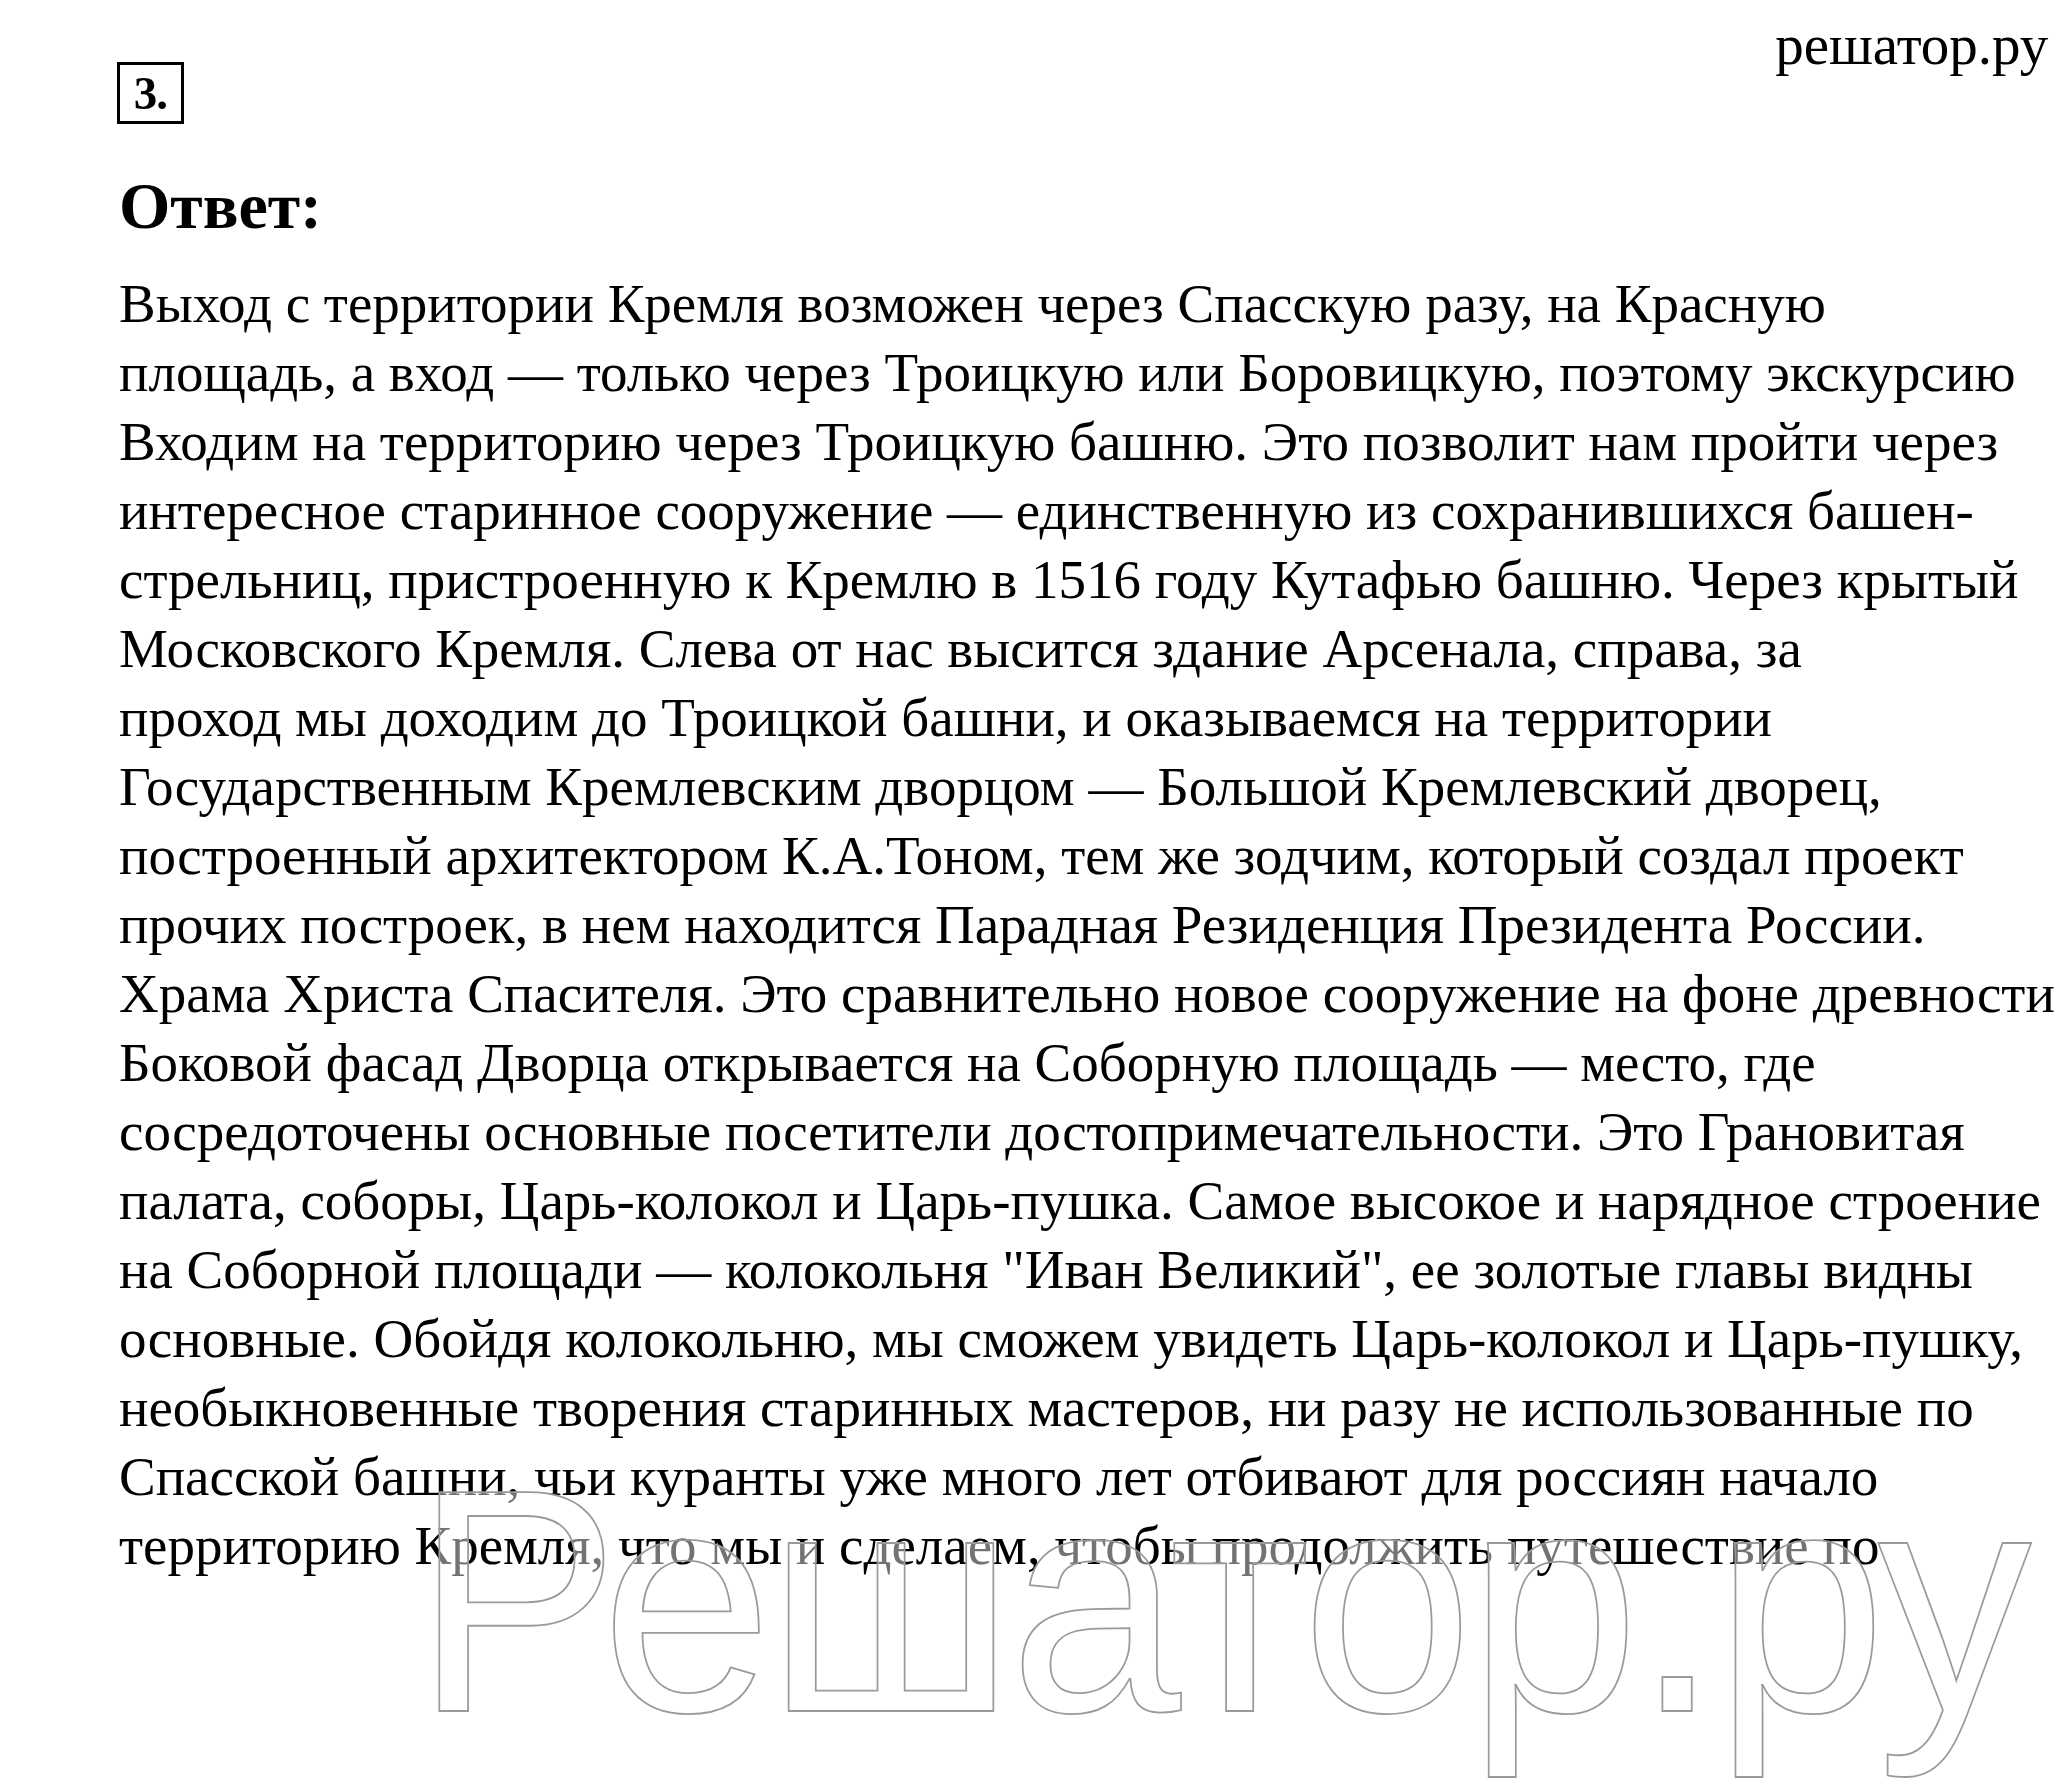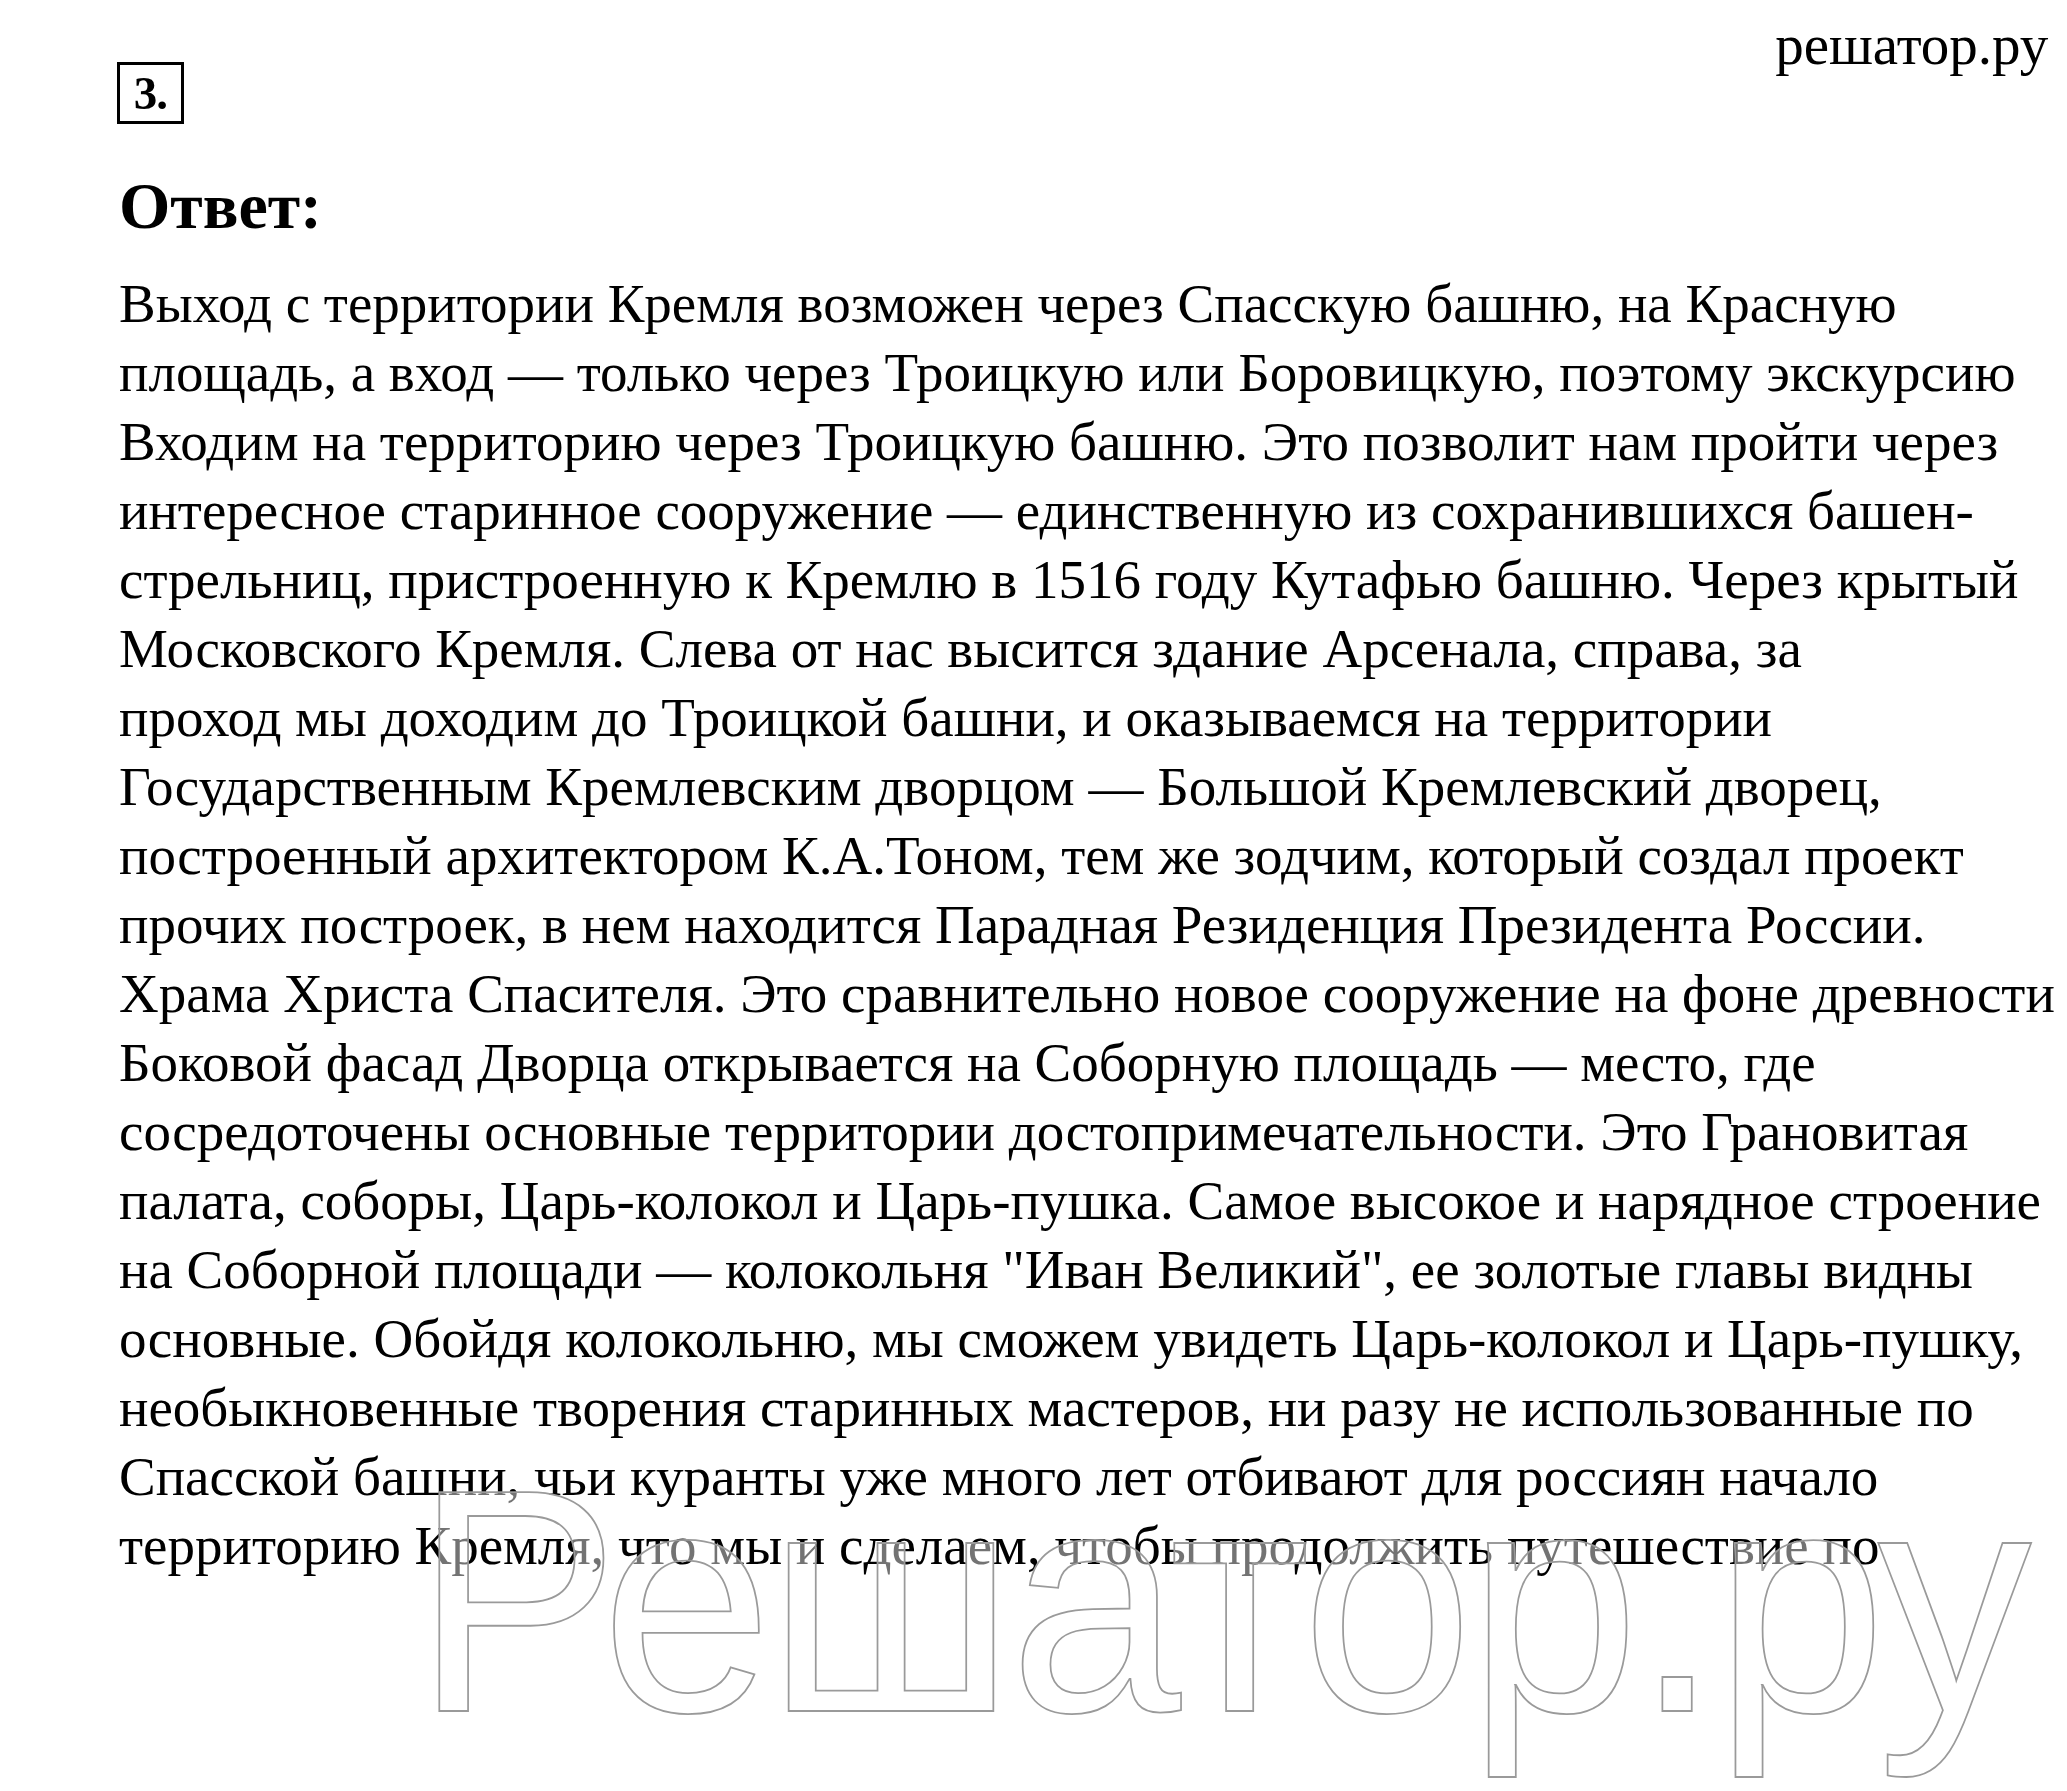--- a/index.html
+++ b/index.html
@@ -81,33 +81,33 @@
 </head>
 <body>
 
 <div class="site-brand">решатор.ру</div>
 
 <div class="task-number">3.</div>
 
 <div class="answer-label">Ответ:</div>
 
 <div class="answer-body">
-  <span class="answer-line">Выход с территории Кремля возможен через Спасскую башню, на Красную</span>
+  <span class="answer-line">Выход с территории Кремля возможен через Спасскую разу, на Красную</span>
   <span class="answer-line">площадь, а вход — только через Троицкую или Боровицкую, поэтому экскурсию</span>
   <span class="answer-line">Входим на территорию через Троицкую башню. Это позволит нам пройти через</span>
   <span class="answer-line">интересное старинное сооружение — единственную из сохранившихся башен-</span>
   <span class="answer-line">стрельниц, пристроенную к Кремлю в 1516 году Кутафью башню. Через крытый</span>
   <span class="answer-line">Московского Кремля. Слева от нас высится здание Арсенала, справа, за</span>
   <span class="answer-line">проход мы доходим до Троицкой башни, и оказываемся на территории</span>
   <span class="answer-line">Государственным Кремлевским дворцом — Большой Кремлевский дворец,</span>
   <span class="answer-line">построенный архитектором К.А.Тоном, тем же зодчим, который создал проект</span>
   <span class="answer-line">прочих построек, в нем находится Парадная Резиденция Президента России.</span>
   <span class="answer-line">Храма Христа Спасителя. Это сравнительно новое сооружение на фоне древности</span>
   <span class="answer-line">Боковой фасад Дворца открывается на Соборную площадь — место, где</span>
-  <span class="answer-line">сосредоточены основные территории достопримечательности. Это Грановитая</span>
+  <span class="answer-line">сосредоточены основные посетители достопримечательности. Это Грановитая</span>
   <span class="answer-line">палата, соборы, Царь-колокол и Царь-пушка. Самое высокое и нарядное строение</span>
   <span class="answer-line">на Соборной площади — колокольня "Иван Великий", ее золотые главы видны</span>
   <span class="answer-line">основные. Обойдя колокольню, мы сможем увидеть Царь-колокол и Царь-пушку,</span>
   <span class="answer-line">необыкновенные творения старинных мастеров, ни разу не использованные по</span>
   <span class="answer-line">Спасской башни, чьи куранты уже много лет отбивают для россиян начало</span>
   <span class="answer-line">территорию Кремля, что мы и сделаем, чтобы продолжить путешествие по</span>
 </div>
 
 <div class="watermark">Решатор.ру</div>
 

